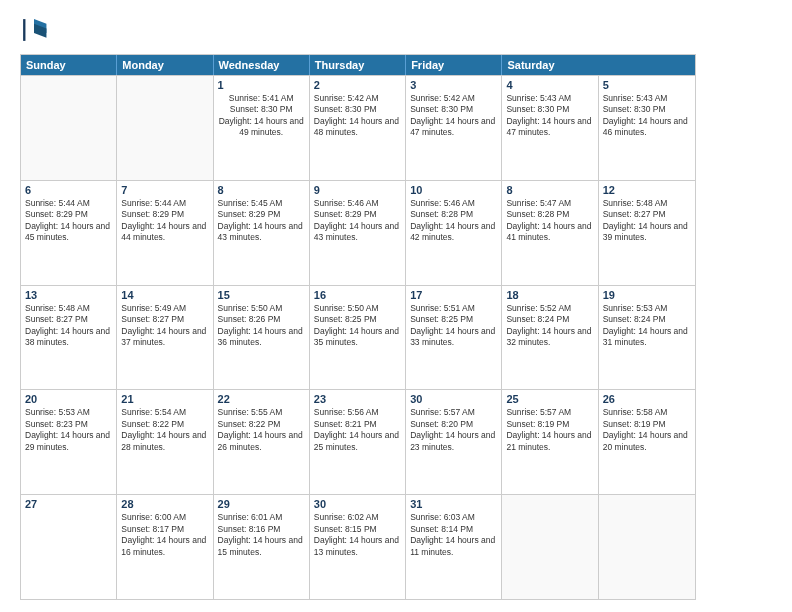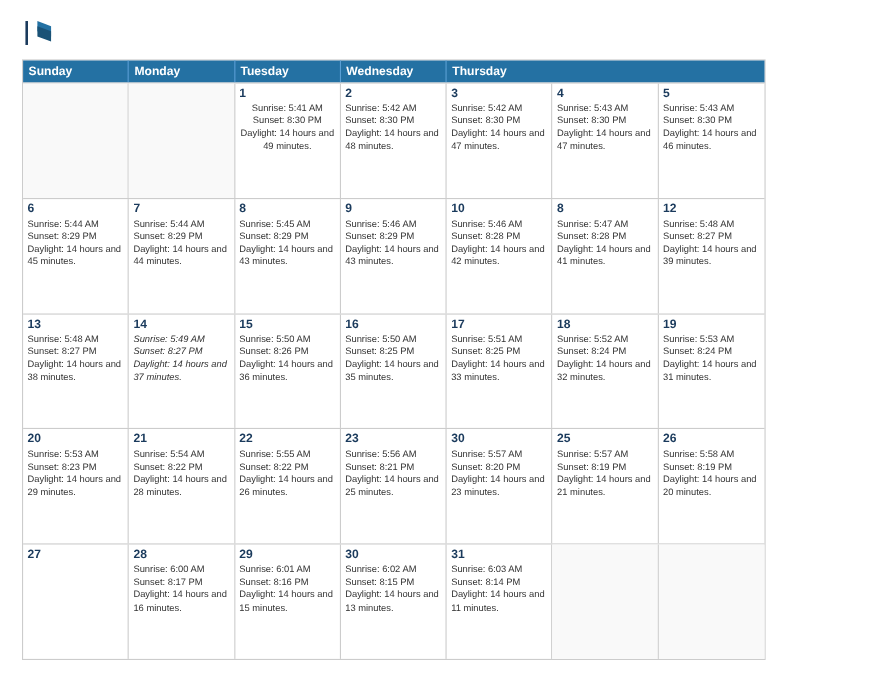--- a/index.html
+++ b/index.html
@@ -126,23 +126,24 @@
     <div class="title-block">
       <div class="main-title"></div>
       <div class="subtitle"></div>
     </div>
   </div>
 
   <div class="calendar">
     <div class="cal-header-row" id="cal-header">
         <div class="cal-header-cell">Sunday</div>
         <div class="cal-header-cell">Monday</div>
-        <div class="cal-header-cell">Tuesday</div>
         <div class="cal-header-cell">Wednesday</div>
         <div class="cal-header-cell">Thursday</div>
+        <div class="cal-header-cell">Friday</div>
+        <div class="cal-header-cell">Saturday</div>
       </div>
     <div class="cal-body" id="cal-body">
         <div class="cal-week">
           <div class="cal-cell empty"></div>
           <div class="cal-cell empty"></div>
           <div class="cal-cell">
             <div class="day-num">1</div>
             <div class="day-info" style="white-space: pre-line; text-align: center;">Sunrise: 5:41 AM
 Sunset: 8:30 PM
 Daylight: 14 hours and 49 minutes.</div>
@@ -218,21 +219,21 @@
         </div>
         <div class="cal-week">
           <div class="cal-cell">
             <div class="day-num">13</div>
             <div class="day-info" style="white-space: pre-line;">Sunrise: 5:48 AM
 Sunset: 8:27 PM
 Daylight: 14 hours and 38 minutes.</div>
           </div>
           <div class="cal-cell">
             <div class="day-num">14</div>
-            <div class="day-info" style="white-space: pre-line; font-style: italic;">Sunrise: 5:49 AM
+            <div class="day-info" style="white-space: pre-line;">Sunrise: 5:49 AM
 Sunset: 8:27 PM
 Daylight: 14 hours and 37 minutes.</div>
           </div>
           <div class="cal-cell">
             <div class="day-num">15</div>
             <div class="day-info" style="white-space: pre-line;">Sunrise: 5:50 AM
 Sunset: 8:26 PM
 Daylight: 14 hours and 36 minutes.</div>
           </div>
           <div class="cal-cell">

